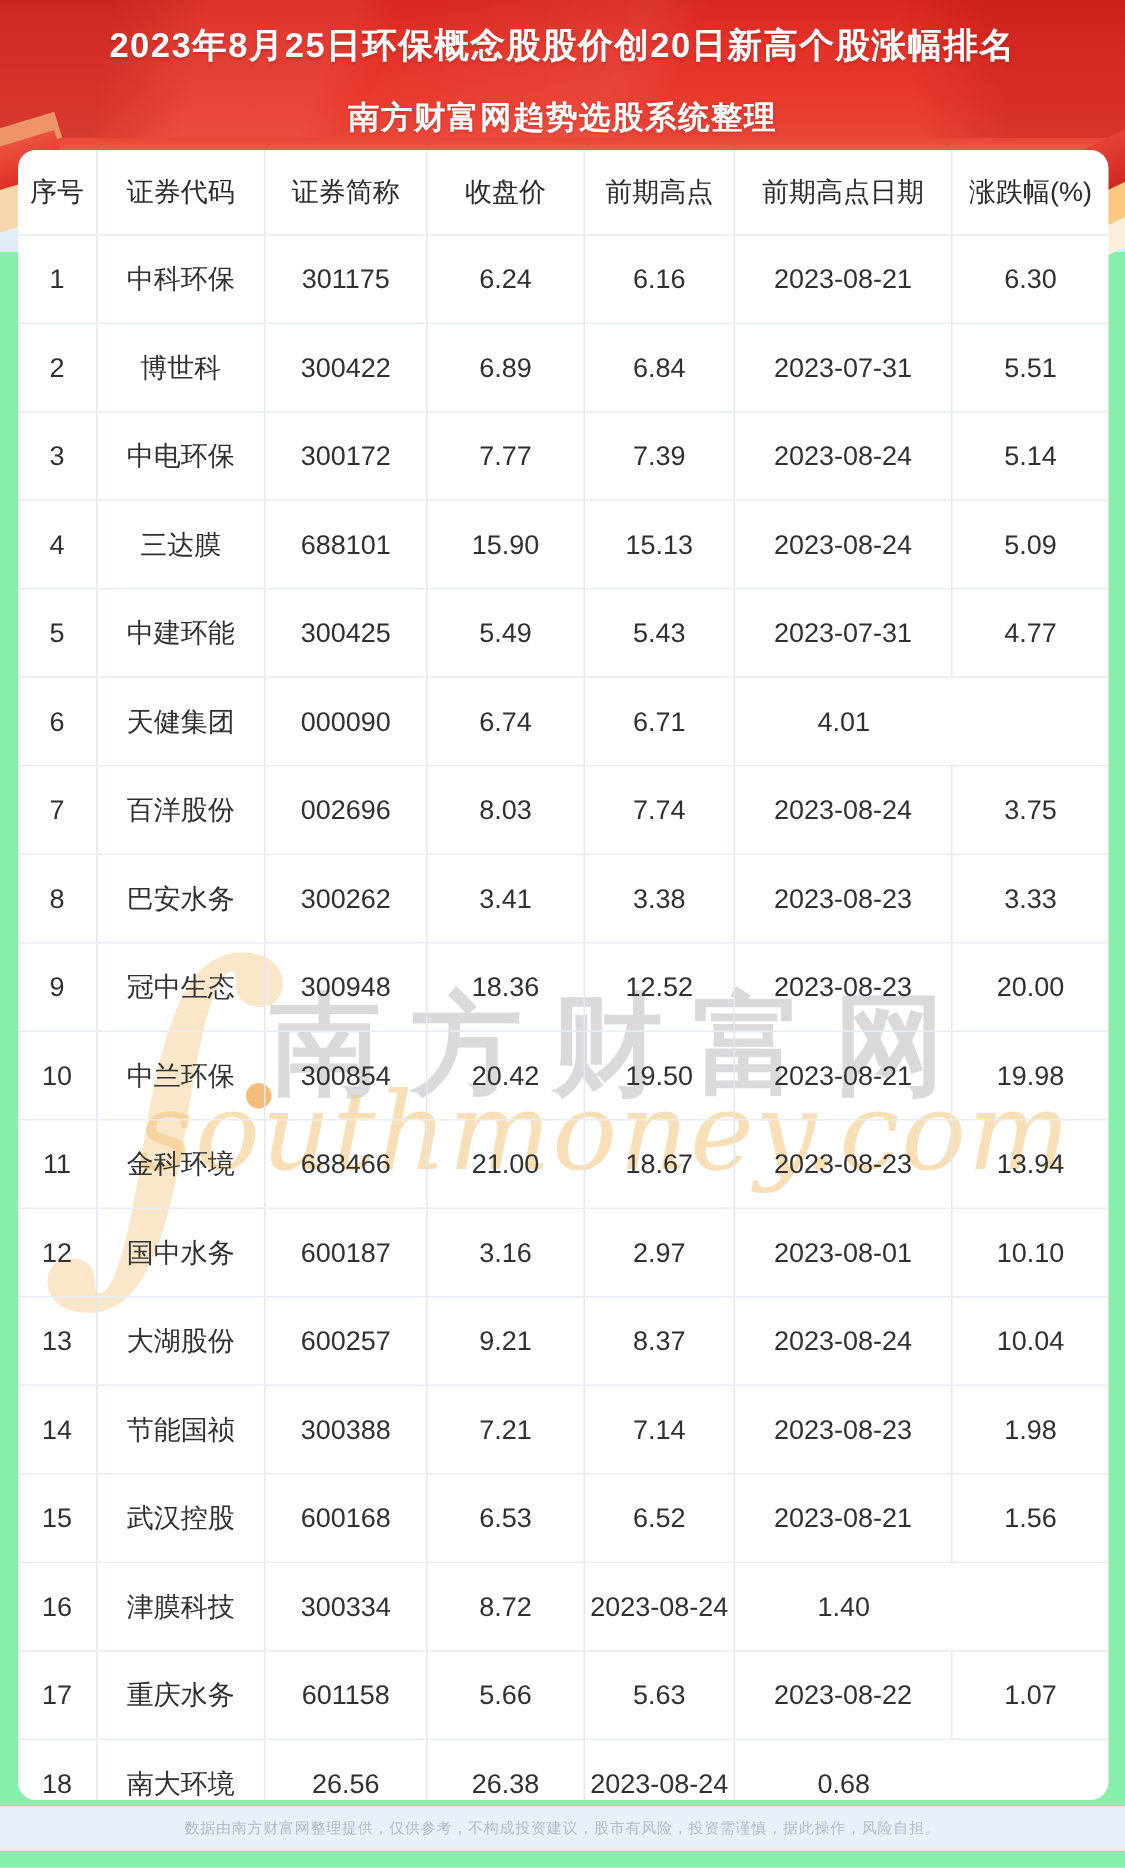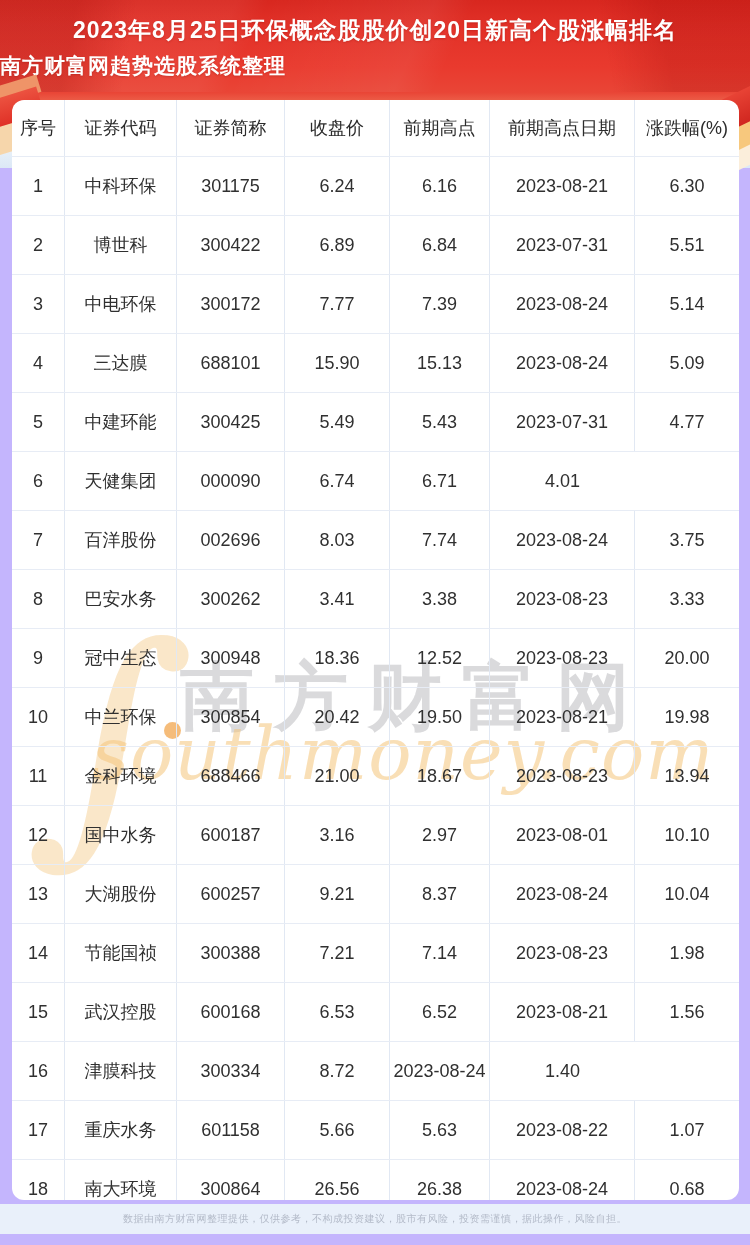--- a/index.html
+++ b/index.html
@@ -4,21 +4,21 @@
 <style>
   html,body { margin:0; padding:0; }
   body {
     font-family: "Liberation Sans", "DejaVu Sans", sans-serif;
     background:#aebfd4;
   }
   .page {
     position:relative;
     width:750px; height:1245px;
     margin:0 auto;
-    background:#c4b5fd;
+    background:#86efac;
     overflow:hidden;
   }
 
   
   .banner {
     position:absolute; left:0; top:0; width:750px; height:168px;
     background:linear-gradient(180deg,
       #d8271f 0%, #e23128 16%, #e93a2e 40%, #e94536 55%,
       #ee7055 64%, #f6b397 73%, #fdf0e0 82%, #e4eef8 92%, #dce8f6 100%);
     z-index:1;
@@ -30,21 +30,21 @@
       linear-gradient(260deg, rgba(170,15,12,.28) 0 12%, rgba(170,15,12,0) 20%),
       linear-gradient(115deg, rgba(255,255,255,.05) 30%, rgba(255,255,255,0) 34%,
                       rgba(255,255,255,.06) 55%, rgba(255,255,255,0) 60%);
   }
   .banner-title {
     position:relative; padding-top:15px; text-align:center;
     color:#ffffff; font-size:23px; font-weight:700; letter-spacing:1px;
     line-height:30px; text-shadow:0 1px 2px rgba(150,20,15,.35);
   }
   .banner-subtitle {
-    position:relative; margin-top:7px; text-align:left;
+    position:relative; margin-top:20px; text-align:center;
     color:#ffffff; font-size:21px; font-weight:700; letter-spacing:1px;
     line-height:27px; text-shadow:0 1px 2px rgba(150,20,15,.35);
   }
 
   
   .wedge { position:absolute; z-index:2; }
   .w-l-orange { left:-14px; top:82px;  width:54px; height:18px; background:#ef9468; transform:rotate(-17deg); }
   .w-l-red    { left:-20px; top:95px;  width:62px; height:31px; background:linear-gradient(#ec5240,#de2d24); transform:rotate(-17deg); }
   .w-l-cream  { left:-22px; top:124px; width:66px; height:27px; background:#f6d6ab; transform:rotate(-17deg); }
   .w-r-red    { right:-18px; top:94px;  width:60px; height:36px; background:linear-gradient(#e84335,#cd231d); transform:rotate(-26deg); }
@@ -308,21 +308,20 @@
     <div class="td">601158</div>
     <div class="td">5.66</div>
     <div class="td">5.63</div>
     <div class="td">2023-08-22</div>
     <div class="td">1.07</div>
   </div>
 
   <div class="tr">
     <div class="td">18</div>
     <div class="td">南大环境</div>
-    <div class="td">300864</div>
     <div class="td">26.56</div>
     <div class="td">26.38</div>
     <div class="td">2023-08-24</div>
     <div class="td">0.68</div>
   </div>
 </div>
   </div>
 
   <div class="footer">
     <span>数据由南方财富网整理提供，仅供参考，不构成投资建议，股市有风险，投资需谨慎，据此操作，风险自担。</span>

